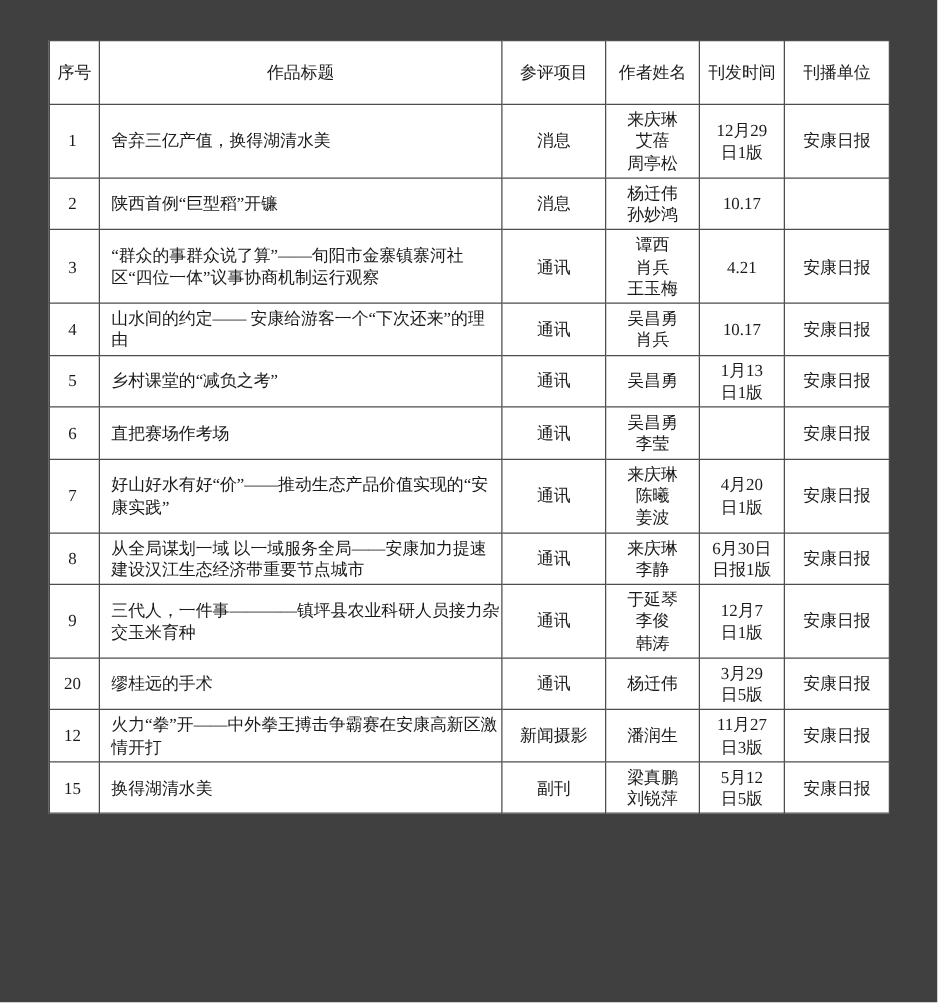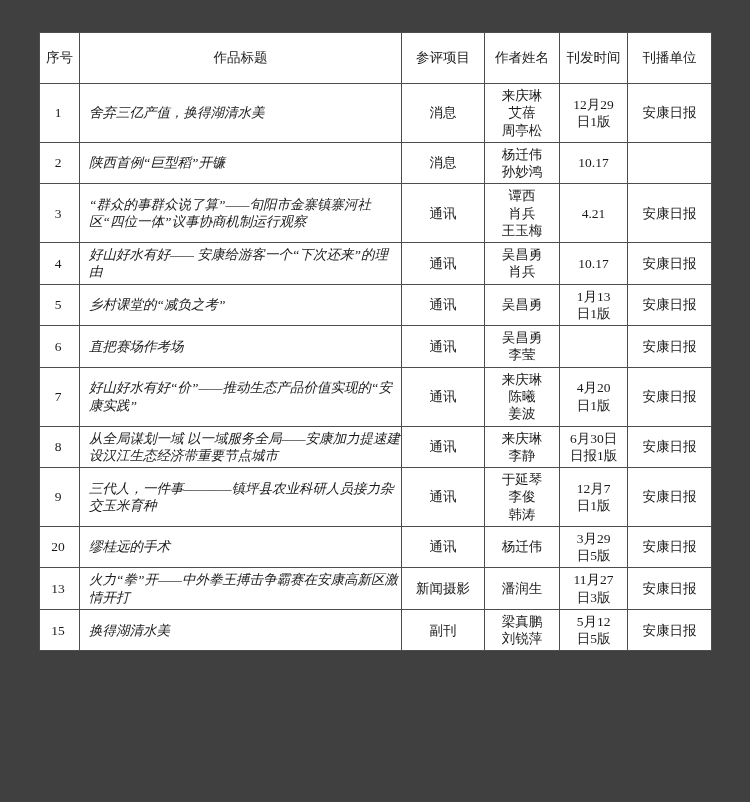--- a/index.html
+++ b/index.html
@@ -44,21 +44,20 @@
     word-break: break-all;
   }
   table.awards thead th {
     height: 44px;
   }
   table.awards td.cell-title {
     text-align: left;
     padding-left: 9px;
     padding-right: 1px;
     white-space: normal;
-    font-style: italic;
   }
   table.awards td.cell-index {
     padding-left: 0;
   }
   table.awards tbody tr {
     height: 38px;
   }
 </style>
 </head>
 <body>
@@ -110,21 +109,21 @@
             <td class="cell-title">“群众的事群众说了算”——旬阳市金寨镇寨河社区“四位一体”议事协商机制运行观察</td>
             <td class="cell-category">通讯</td>
             <td class="cell-authors">谭西
 肖兵
 王玉梅</td>
             <td class="cell-date">4.21</td>
             <td class="cell-unit">安康日报</td>
           </tr>
           <tr>
             <td class="cell-index">4</td>
-            <td class="cell-title">好山好水有好—— 安康给游客一个“下次还来”的理由</td>
+            <td class="cell-title">山水间的约定—— 安康给游客一个“下次还来”的理由</td>
             <td class="cell-category">通讯</td>
             <td class="cell-authors">吴昌勇
 肖兵</td>
             <td class="cell-date">10.17</td>
             <td class="cell-unit">安康日报</td>
           </tr>
           <tr>
             <td class="cell-index">5</td>
             <td class="cell-title">乡村课堂的“减负之考”</td>
             <td class="cell-category">通讯</td>
@@ -177,21 +176,21 @@
           <tr>
             <td class="cell-index">20</td>
             <td class="cell-title">缪桂远的手术</td>
             <td class="cell-category">通讯</td>
             <td class="cell-authors">杨迁伟</td>
             <td class="cell-date">3月29
 日5版</td>
             <td class="cell-unit">安康日报</td>
           </tr>
           <tr>
-            <td class="cell-index">13</td>
+            <td class="cell-index">12</td>
             <td class="cell-title">火力“拳”开——中外拳王搏击争霸赛在安康高新区激情开打</td>
             <td class="cell-category">新闻摄影</td>
             <td class="cell-authors">潘润生</td>
             <td class="cell-date">11月27
 日3版</td>
             <td class="cell-unit">安康日报</td>
           </tr>
           <tr>
             <td class="cell-index">15</td>
             <td class="cell-title">换得湖清水美</td>

